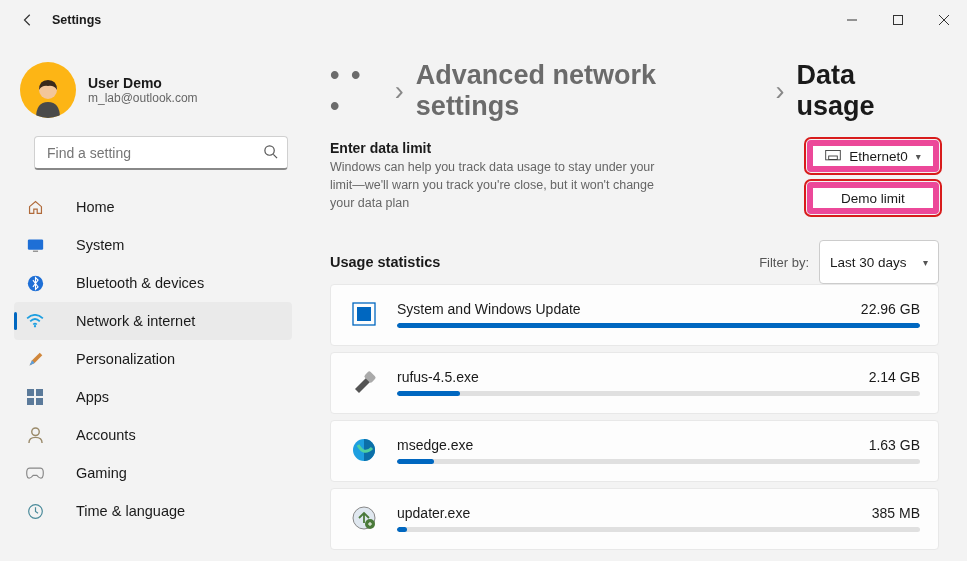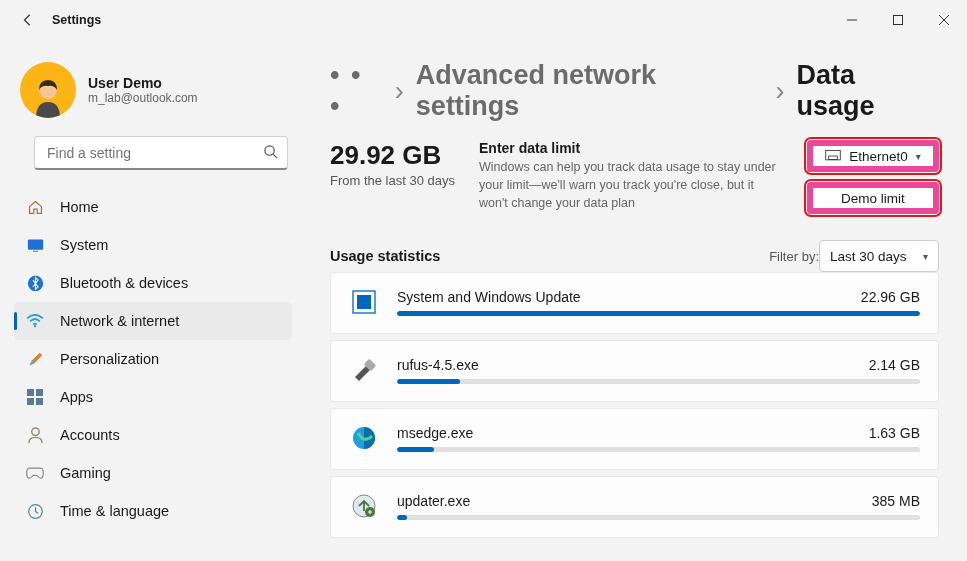--- a/index.html
+++ b/index.html
@@ -76,21 +76,21 @@
     font-size: 14px;
   }
   .search-icon {
     position: absolute; right: 10px; top: 50%; transform: translateY(-50%);
     color: #555;
   }
   .nav { list-style: none; }
   .nav-item {
     display: flex;
     align-items: center;
-    gap: 16px;
+    gap: 32px;
     height: 38px;
     padding: 0 12px;
     border-radius: 4px;
     cursor: pointer;
     position: relative;
   }
   .nav-item.active { background: #eaeaea; }
   .nav-item.active::before {
     content: "";
     position: absolute;
@@ -154,23 +154,23 @@
     outline: 2px solid #d81b1b;
     outline-offset: 1px;
   }
   .chev { font-size:10px; color:#555;}
   
   .stats-header {
     display:flex; align-items:center; justify-content:space-between;
     margin-bottom: 0;
   }
   .stats-title { font-weight:600; font-size:14.5px;}
-  .filter-wrap { display:flex; align-items:center; gap:0; font-size:13px; color:#555;text-align:right;}
+  .filter-wrap { display:flex; align-items:center; gap:10px; font-size:13px; color:#555;text-align:right;}
   .filter-dd {
-    height:32px; border:1px solid #ccc; border-radius:4px; background:#fff;
+    height:44px; border:1px solid #ccc; border-radius:4px; background:#fff;
     padding: 0 10px; display:flex; align-items:center; gap:10px; cursor:pointer;
     font-size:13.5px; color:#1a1a1a; min-width:120px; justify-content:space-between;
   }
   
   .stat-card {
     background:#fdfdfd;
     border:1px solid #e8e8e8;
     border-radius:4px;
     padding: 14px 18px 16px 18px;
     margin-bottom: 6px;
@@ -333,24 +333,20 @@
   <main class="content">
     <div class="breadcrumb">
       <span class="bc-ellipsis">• • •</span>
       <span class="bc-sep">›</span>
       <span class="bc-link">Advanced network settings</span>
       <span class="bc-sep">›</span>
       <span class="bc-current">Data usage</span>
     </div>
 
     <div class="usage-top">
-      <div class="usage-amount">
-        <div class="big-num">29.92 GB</div>
-        <div class="sub-num">From the last 30 days</div>
-      </div>
       <div class="limit-box">
         <div class="limit-title">Enter data limit</div>
         <div class="limit-desc">Windows can help you track data usage to stay under your limit—we'll warn you track you're close, but it won't change your data plan</div>
       </div>
       <div class="right-box">
         <div class="net-dropdown">
           <svg width="16" height="12" viewBox="0 0 18 14">
               <rect x="0.5" y="0.5" width="17" height="11" stroke="#333" fill="none"></rect>
               <rect x="4" y="7" width="10" height="4" stroke="#333" fill="none"></rect>
             </svg>

